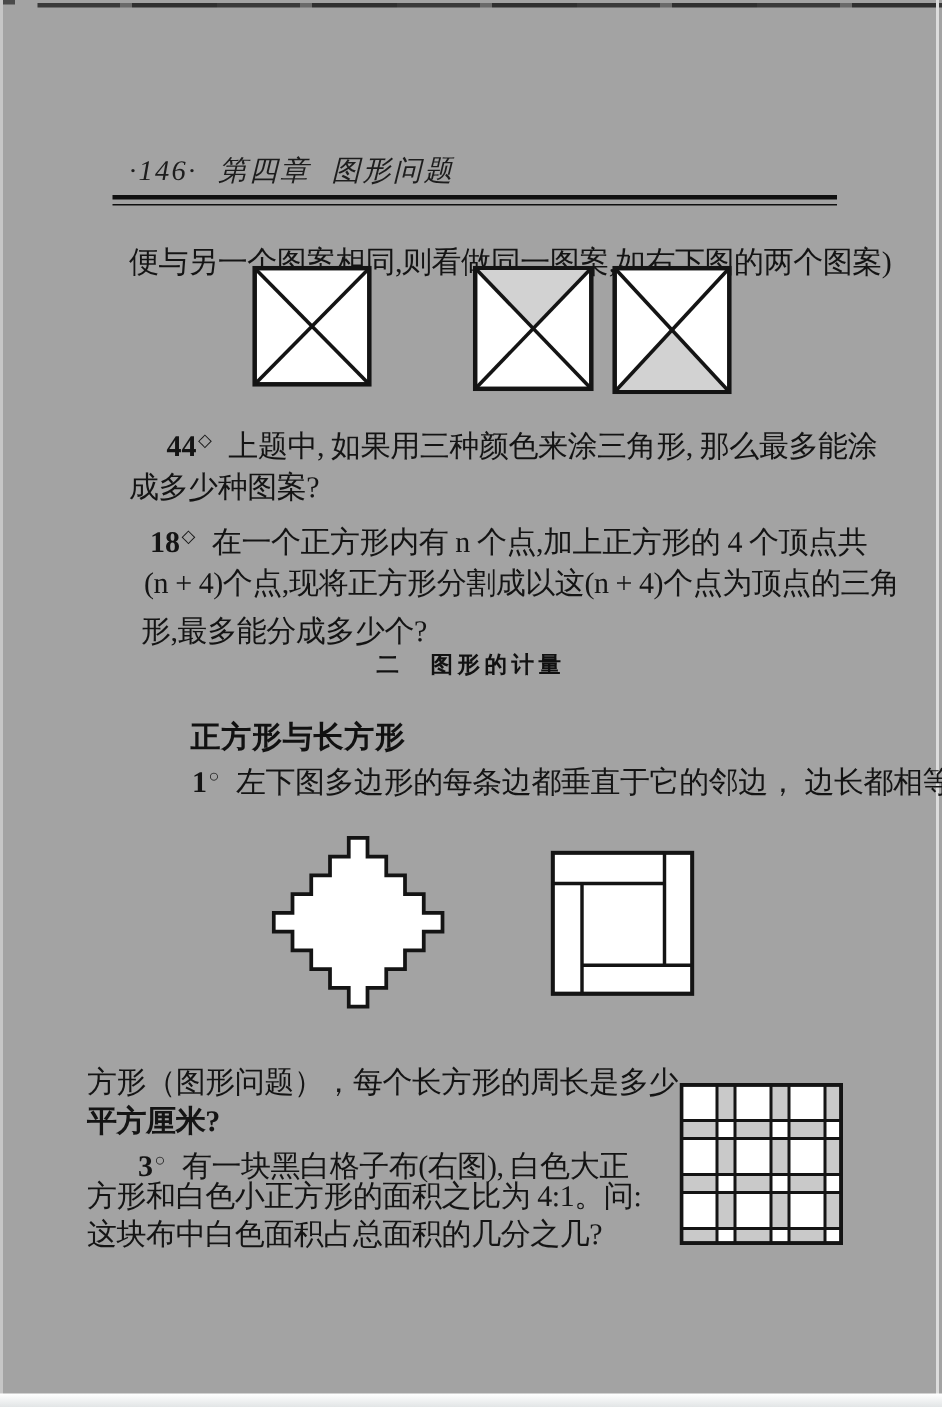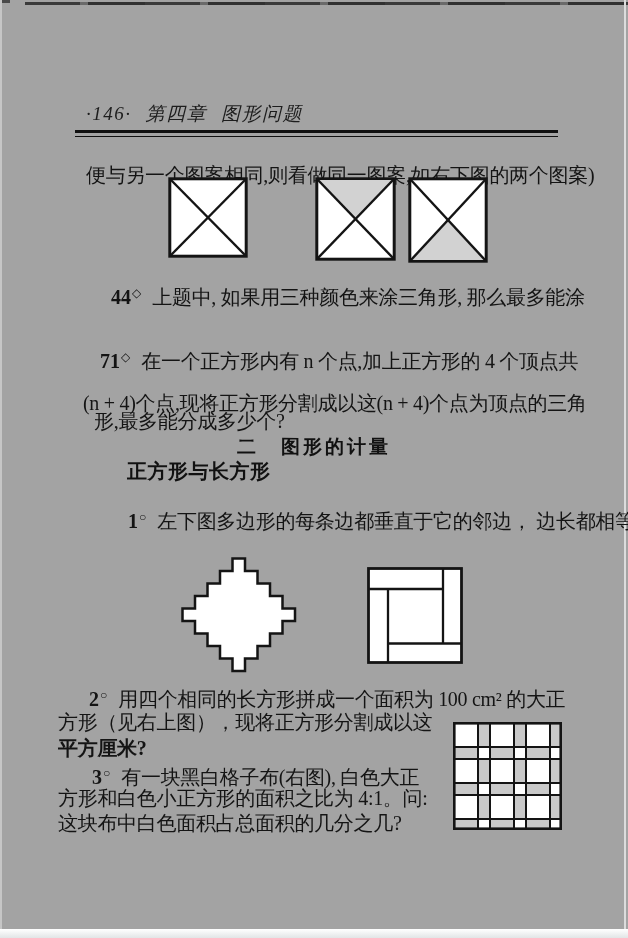--- a/index.html
+++ b/index.html
@@ -12,22 +12,22 @@
   .t { position:absolute; white-space:nowrap; font-size:20px; letter-spacing:-0.3px; line-height:22px; color:#141414; }
   .num { font-weight:bold; letter-spacing:0; }
   .mark { display:inline-block; font-size:12px; vertical-align:7px; margin-left:1px; letter-spacing:0; }
   .pt { margin-left:11px; }
   
   .hdr { position:absolute; left:86px; top:101px; font-size:19px; font-style:italic; letter-spacing:1.5px; color:#1d1d1d; white-space:nowrap; }
   .hdr .seg { margin-right:14px; }
   .rule-thick { position:absolute; left:75px; top:130px; width:483px; height:3px; background:#101010; }
   .rule-thin  { position:absolute; left:75px; top:136px; width:483px; height:1px; background:#101010; }
   
-  .sect { position:absolute; left:0; top:434px; width:628px; text-align:center; font-weight:bold; font-size:19px; letter-spacing:3px; color:#111; }
-  .subsect { position:absolute; left:127px; top:458px; font-weight:bold; font-size:20px; letter-spacing:0.5px; color:#111; }
+  .sect { position:absolute; left:0; top:434px; width:628px; text-align:center; font-weight:bold; font-size:15px; letter-spacing:3px; color:#111; }
+  .subsect { position:absolute; left:127px; top:478px; font-weight:bold; font-size:20px; letter-spacing:0.5px; color:#111; }
   
   .scanline-top { position:absolute; left:25px; top:2px; width:603px; height:2.5px;
     background:repeating-linear-gradient(90deg,#3a3a3a 0 55px,#6a6a6a 55px 63px,#303030 63px 120px); }
   .corner-tick { position:absolute; left:0; top:0; width:10px; height:3px; background:#4a4a4a; }
   .edge-left  { position:absolute; left:0; top:0; width:2px; height:938px; background:#c6c6c6; }
   .edge-right { position:absolute; left:624px; top:0; width:1.5px; height:938px; background:#dcdcdc; }
   .edge-bottom { position:absolute; left:0; top:929px; width:628px; height:9px; background:linear-gradient(#ffffff,#e2e5e6); }
   
   .fig { position:absolute; }
   .fig svg { display:block; }
@@ -78,25 +78,26 @@
       <rect class="outline" x="1.8" y="1.8" width="76.4" height="82.4" stroke-width="3"></rect>
       <polygon class="shade" points="3,83 77,83 40,43"></polygon>
       <line class="stroke" x1="2.5" y1="2.5" x2="77.5" y2="83.5" stroke-width="2.4"></line>
       <line class="stroke" x1="77.5" y1="2.5" x2="2.5" y2="83.5" stroke-width="2.4"></line>
     </svg>
   </div>
 
   <div class="t" style="left:111px; top:282px;">
     <span class="num">44</span><span class="mark">◇</span><span class="pt">上题中, 如果用三种颜色来涂三角形, 那么最多能涂</span>
   </div>
+  <div class="t" style="left:86px; top:314px;">成多少种图案?</div>
 
   <div class="t" style="left:100px; top:346px;">
-    <span class="num">71</span><span class="mark">◇</span><span class="pt">在一个正方形内有 n 个点,加上正方形的 4 个顶点共</span>
+    <span class="num">18</span><span class="mark">◇</span><span class="pt">在一个正方形内有 n 个点,加上正方形的 4 个顶点共</span>
   </div>
-  <div class="t" style="left:83px; top:378px;margin-top:14px;">(n + 4)个点,现将正方形分割成以这(n + 4)个点为顶点的三角</div>
+  <div class="t" style="left:96px; top:378px;">(n + 4)个点,现将正方形分割成以这(n + 4)个点为顶点的三角</div>
   <div class="t" style="left:94px; top:410px;">形,最多能分成多少个?</div>
 
   <div class="sect">二　图形的计量</div>
   <div class="subsect">正方形与长方形</div>
 
   <div class="t" style="left:128px; top:506px;">
     <span class="num">1</span><span class="mark">○</span><span class="pt">左下图多边形的每条边都垂直于它的邻边， 边长都相等</span>
   </div>
 
   <div class="fig" style="left:181px; top:557px;">
@@ -112,24 +113,21 @@
   <div class="fig" style="left:367px; top:567px;">
     <svg width="96" height="97" viewBox="0 0 96 97">
       <rect class="outline" x="1.5" y="1.5" width="93" height="94" stroke-width="2.8"></rect>
       <line class="stroke" x1="1.5" y1="22" x2="76" y2="22" stroke-width="2.3"></line>
       <line class="stroke" x1="76" y1="1.5" x2="76" y2="76.5" stroke-width="2.3"></line>
       <line class="stroke" x1="21" y1="76.5" x2="94.5" y2="76.5" stroke-width="2.3"></line>
       <line class="stroke" x1="21" y1="22" x2="21" y2="95.5" stroke-width="2.3"></line>
     </svg>
   </div>
 
-  <div class="t" style="left:89px; top:684px;">
-    <span class="num">2</span><span class="mark">○</span><span class="pt">用四个相同的长方形拼成一个面积为 100 cm² 的大正</span>
-  </div>
-  <div class="t" style="left:58px; top:711px;">方形（见右上图），现将正方形分割成以这</div>
+  <div class="t" style="left:58px; top:711px;">方形（图形问题），每个长方形的周长是多少</div>
   <div class="t" style="left:58px; top:737px;font-weight:bold;">平方厘米?</div>
 
   <div class="t" style="left:92px; top:762px;">
     <span class="num">3</span><span class="mark">○</span><span class="pt">有一块黑白格子布(右图), 白色大正</span>
   </div>
   <div class="t" style="left:58px; top:787px;">方形和白色小正方形的面积之比为 4:1。问:</div>
   <div class="t" style="left:58px; top:812px;">这块布中白色面积占总面积的几分之几?</div>
 
   <div class="fig" style="left:453px; top:722px;">
     <svg width="109" height="108" viewBox="0 0 109 108">

